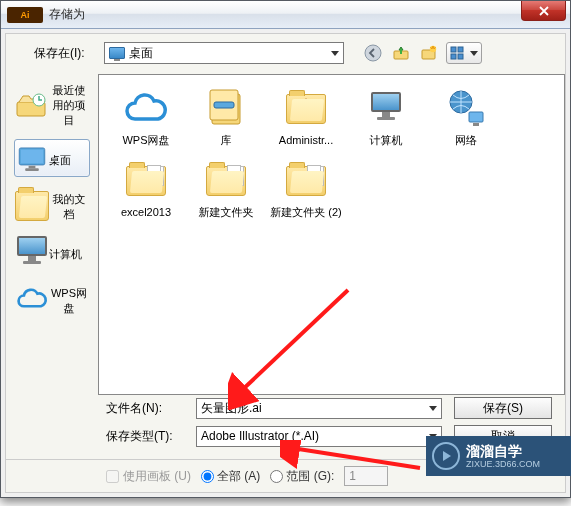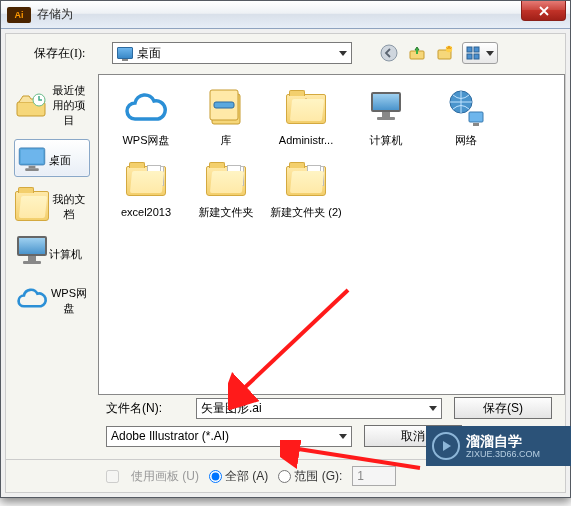--- a/index.html
+++ b/index.html
@@ -21,21 +21,21 @@
     }
     .titlebar {
       height: 28px;
       background: linear-gradient(to bottom, #ffffff 0%, #eef1f5 45%, #d9e0ea 50%, #e7eef7 100%);
       display: flex;
       align-items: center;
       border-bottom: 1px solid #8fa3bf;
       position: relative;
     }
     .app-icon {
-      width: 24px;
+      width: 36px;
       height: 16px;
       margin: 0 6px;
       background: #4a2400;
       color: #ff9a00;
       font-size: 9px;
       font-weight: bold;
       display: flex;
       align-items: center;
       justify-content: center;
       border-radius: 2px;
@@ -68,22 +68,21 @@
       background: #f5f5f0;
       border: 1px solid #cccccc;
       height: 100%;
       display: flex;
       flex-direction: column;
     }
     .top-row {
       display: flex;
       align-items: center;
       padding: 8px 12px 10px 28px;
-      gap: 8px;
-      font-family: Liberation Serif, serif;
+      gap: 0;
     }
     .label-col { width: 70px; }
     .location-select {
       width: 240px;
       height: 22px;
       border: 1px solid #7a7a7a;
       background: #fff;
       display: flex;
       align-items: center;
       padding: 0 4px;
@@ -199,36 +198,36 @@
     }
     .footer-row {
       border-top: 1px solid #ccc;
       padding: 6px 10px 6px 100px;
       display: flex;
       align-items: center;
       gap: 10px;
       font-size: 12px;
       color: #333;
     }
-    .check-disabled { color: #999; display: flex; align-items: center; gap: 12px; }
+    .check-disabled { color: #999; display: flex; align-items: center; gap: 4px; }
     .radio-lbl { display: flex; align-items: center; gap: 3px; }
     .spinner {
       width: 44px; height: 20px;
       border: 1px solid #aaa;
       background: #f5f5f5;
       display: inline-block;
     }
     .arrow-red {
       position: absolute;
       pointer-events: none;
     }
     .watermark {
       position: absolute;
       right: 0;
-      bottom: 40px;
+      bottom: 30px;
       width: 145px;
       height: 40px;
       background: #2b5278;
       color: #fff;
       display: flex;
       align-items: center;
       padding: 0 8px 0 6px;
       gap: 6px;
       z-index: 50;
     }
@@ -476,20 +475,21 @@
       <div class="bottom-controls">
         <div class="ctrl-row">
           <div class="ctrl-label">文件名(N):</div>
           <div class="text-input">
             <span>矢量图形.ai</span>
             <span class="dd-arrow"></span>
           </div>
           <button class="btn">保存(S)</button>
         </div>
         <div class="ctrl-row">
+          <div class="ctrl-label">保存类型(T):</div>
           <div class="combo">
             <span>Adobe Illustrator (*.AI)</span>
             <span class="dd-arrow"></span>
           </div>
           <button class="btn">取消</button>
         </div>
       </div>
 
       <div class="footer-row">
         <label class="check-disabled">

